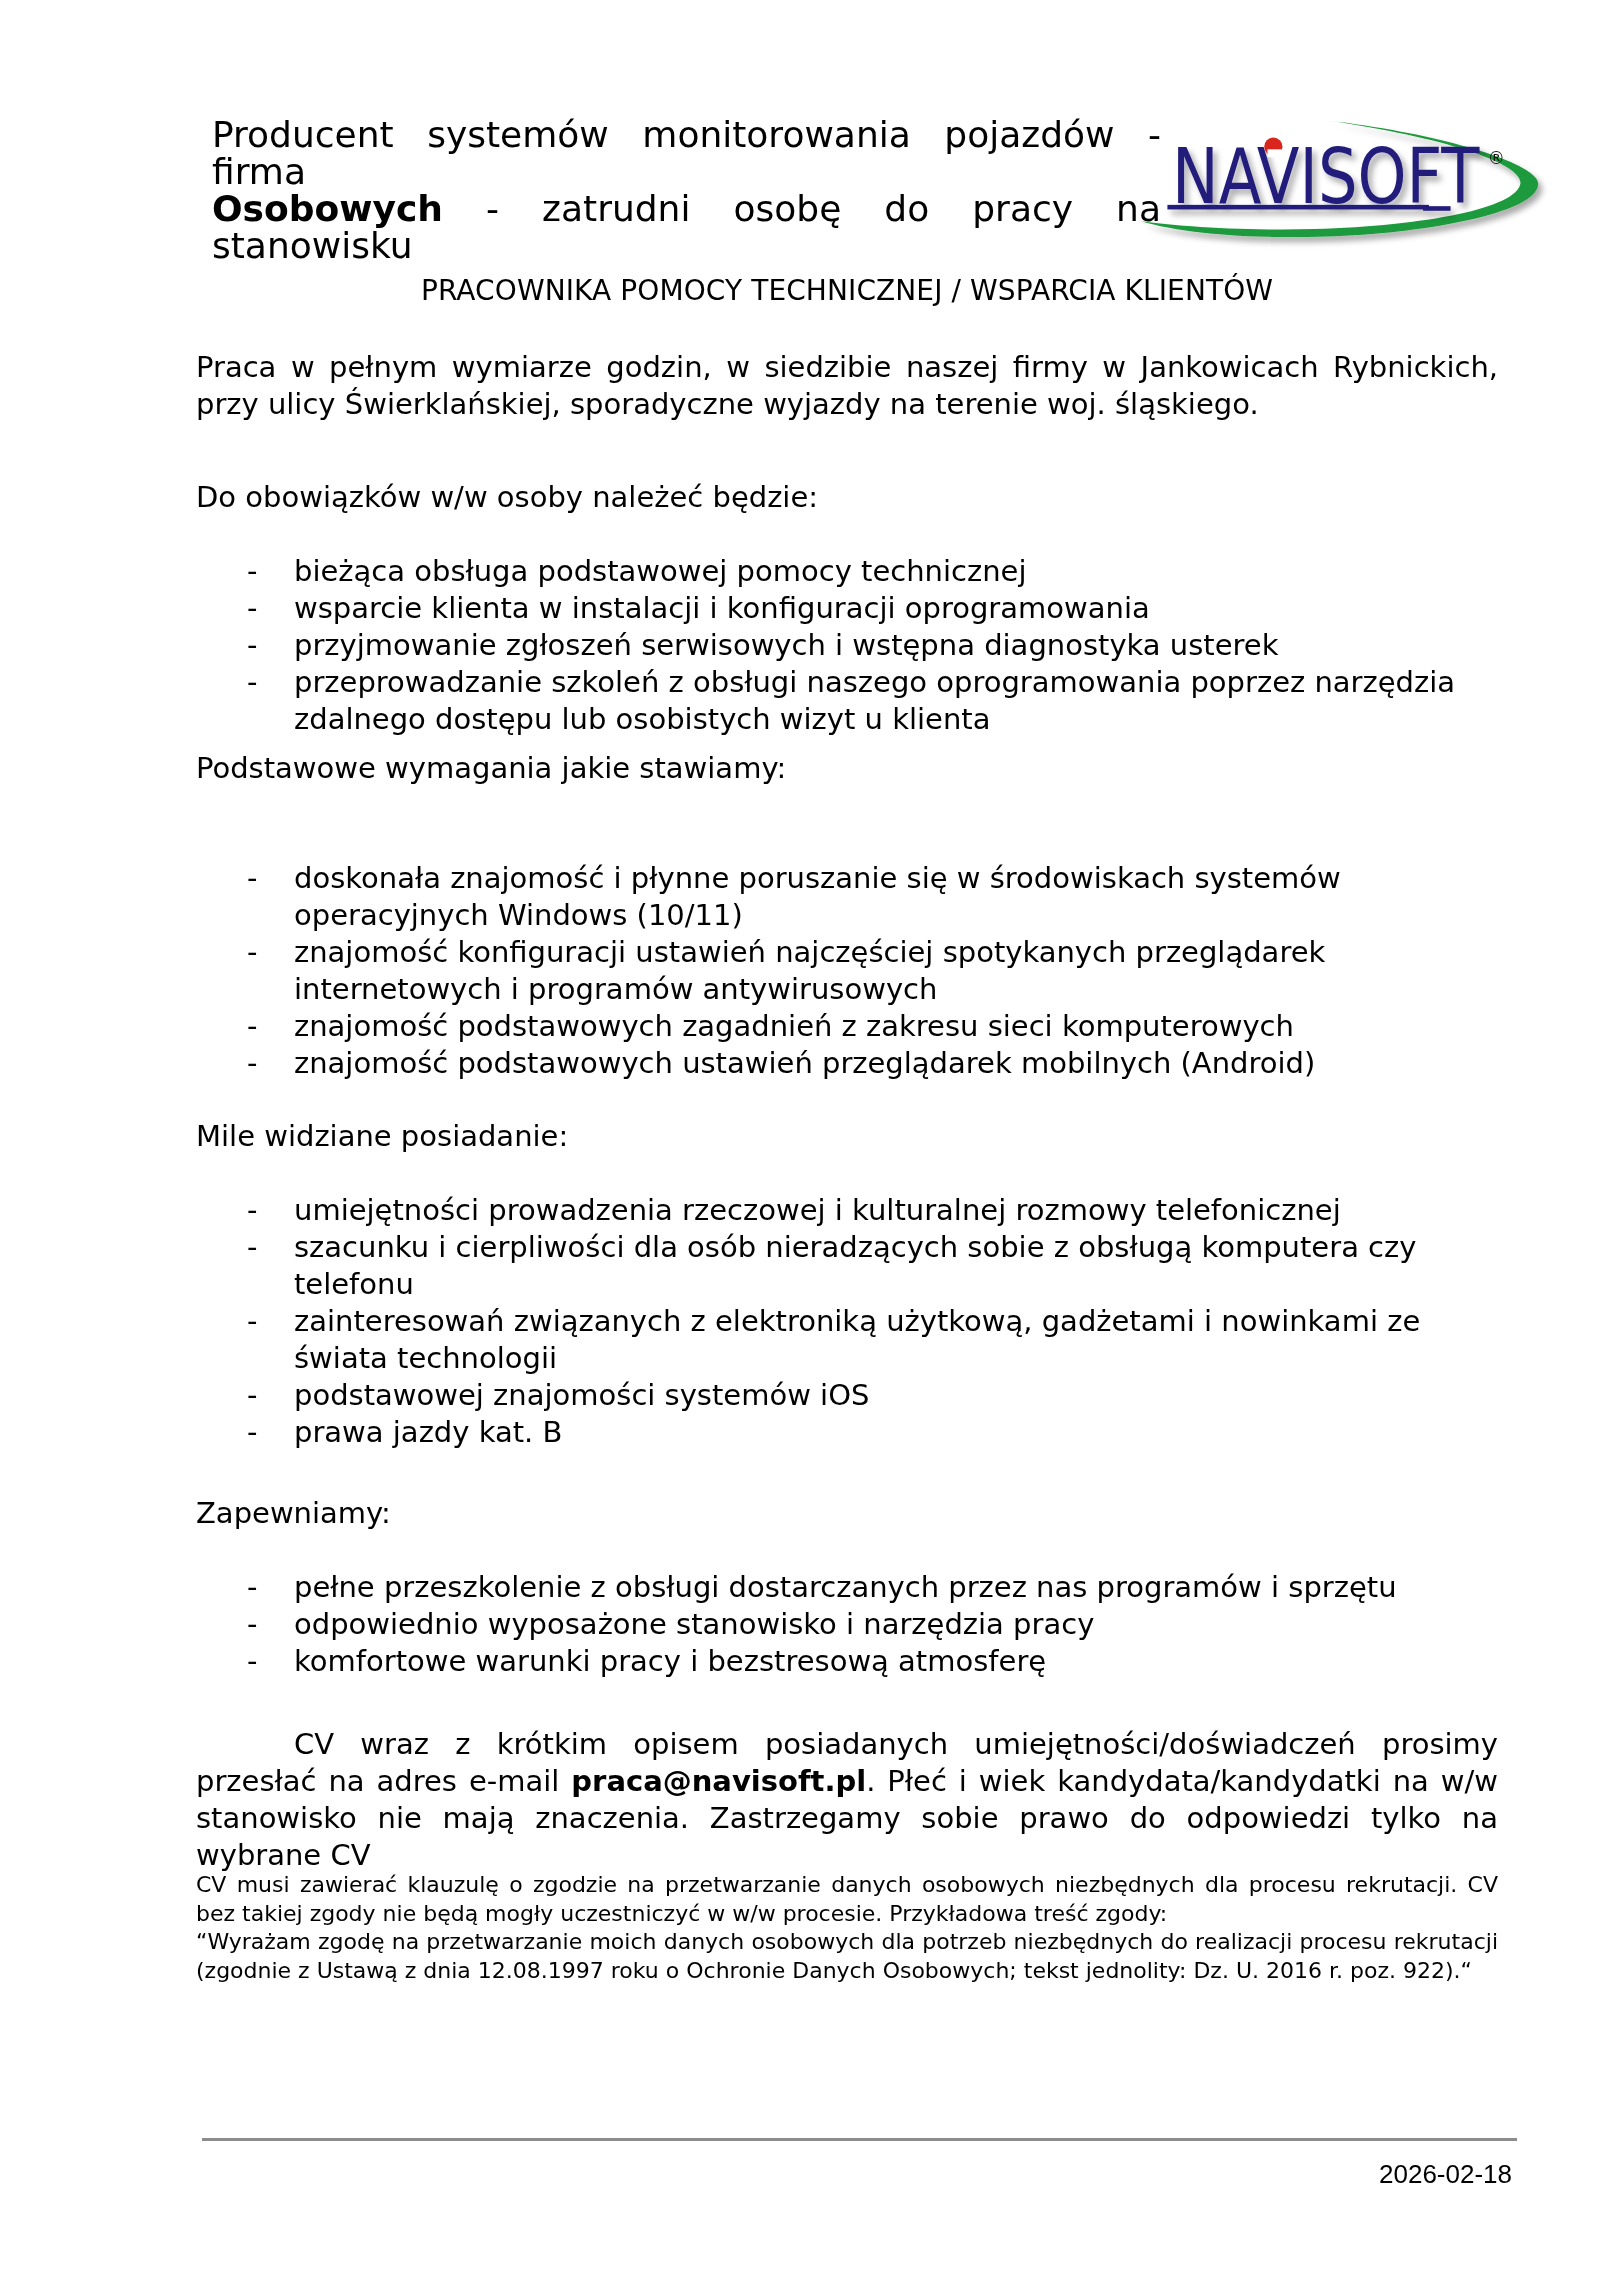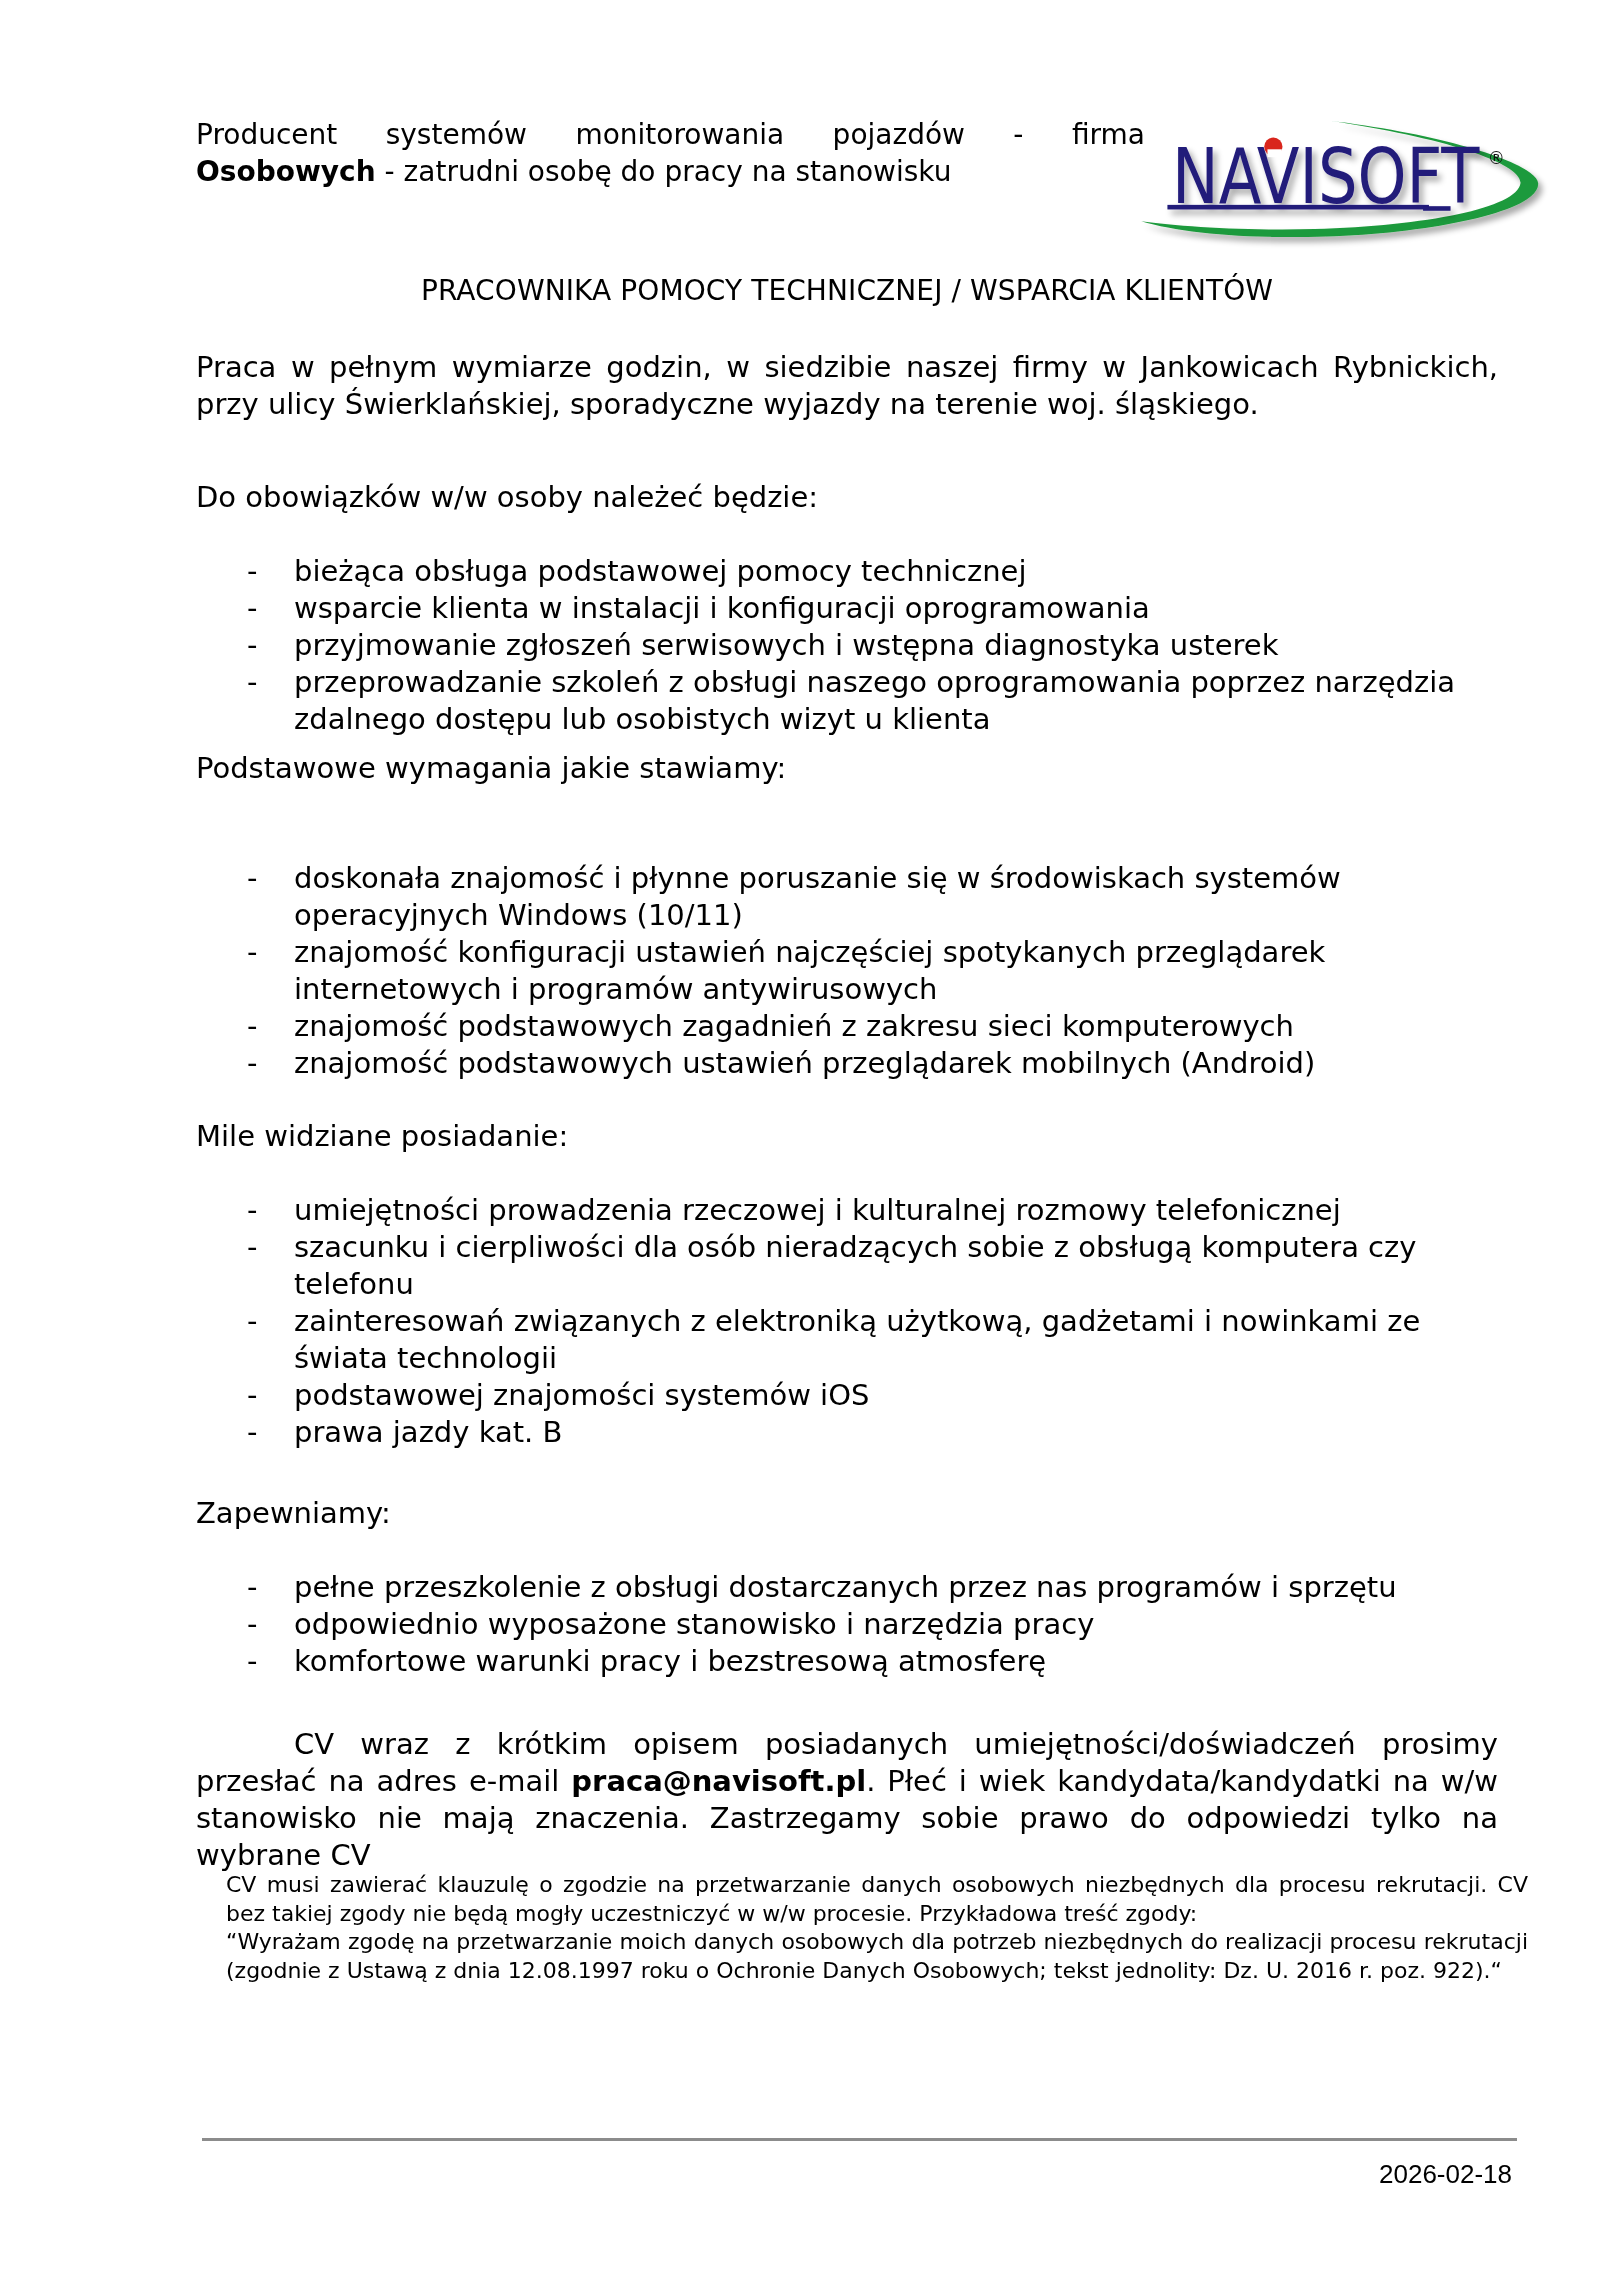--- a/index.html
+++ b/index.html
@@ -1,21 +1,21 @@
 <!DOCTYPE html>
 <html style="font-size:10.5px"><head>
   <meta charset="utf-8">
   <style>
     html, body { margin: 0; padding: 0; background: #ffffff; }
     body { width: 1622px; height: 2295px; position: relative; overflow: hidden;
       font-family: "DejaVu Sans", sans-serif; color: #000; }
     .page { position: absolute; left: 196px; top: 0; width: 1302px; }
 
-    .intro { position: absolute; top: 116px; left: 0; width: 949px;
-      font-size: 28px; line-height: 37px; text-align: justify; text-align-last: left; }
+    .intro { position: absolute; top: 116px; left: 16px; width: 949px;
+      font-size: 36px; line-height: 37px; text-align: justify; text-align-last: left; }
     .intro .l1 { display: block; text-align: justify; text-align-last: justify; }
     .logo { position: absolute; left: 942px; top: 98px; width: 425px; height: 151px; }
 
     .title { position: absolute; top: 274px; left: 0; width: 1302px; text-align: center;
       font-size: 28px; font-weight: normal; letter-spacing: 0.1px; }
 
     .para { position: absolute; left: 0; width: 1302px; font-size: 29px; line-height: 37px;
       text-align: justify; }
     .p-intro { top: 349px; }
 
@@ -24,21 +24,21 @@
     ul.dash { position: absolute; left: 0; width: 1302px; margin: 0; padding: 0; list-style: none;
       font-size: 29px; line-height: 37px; }
     ul.dash li { position: relative; padding-left: 98px; }
     ul.dash li .dash-mark { position: absolute; left: 51px; top: 0; }
 
     .cv-para { position: absolute; top: 1726px; left: 0; width: 1302px; font-size: 29px;
       line-height: 37px; text-align: justify; }
     .cv-para .indent { display: inline-block; width: 98px; }
 
     .small { position: absolute; left: 0; width: 1302px; font-size: 22px; line-height: 29px;
-      text-align: justify; margin-left: 30px; }
+      text-align: justify; }
 
     .footer-line { position: absolute; left: 202px; top: 2138px; width: 1315px; height: 3.3px;
       background: #8c8c8c; }
     .footer-date { position: absolute; right: 110px; top: 2159px; font-family: "Liberation Sans", sans-serif;
       font-size: 26px; }
   </style>
 </head>
 <body>
 
 <div class="page">

